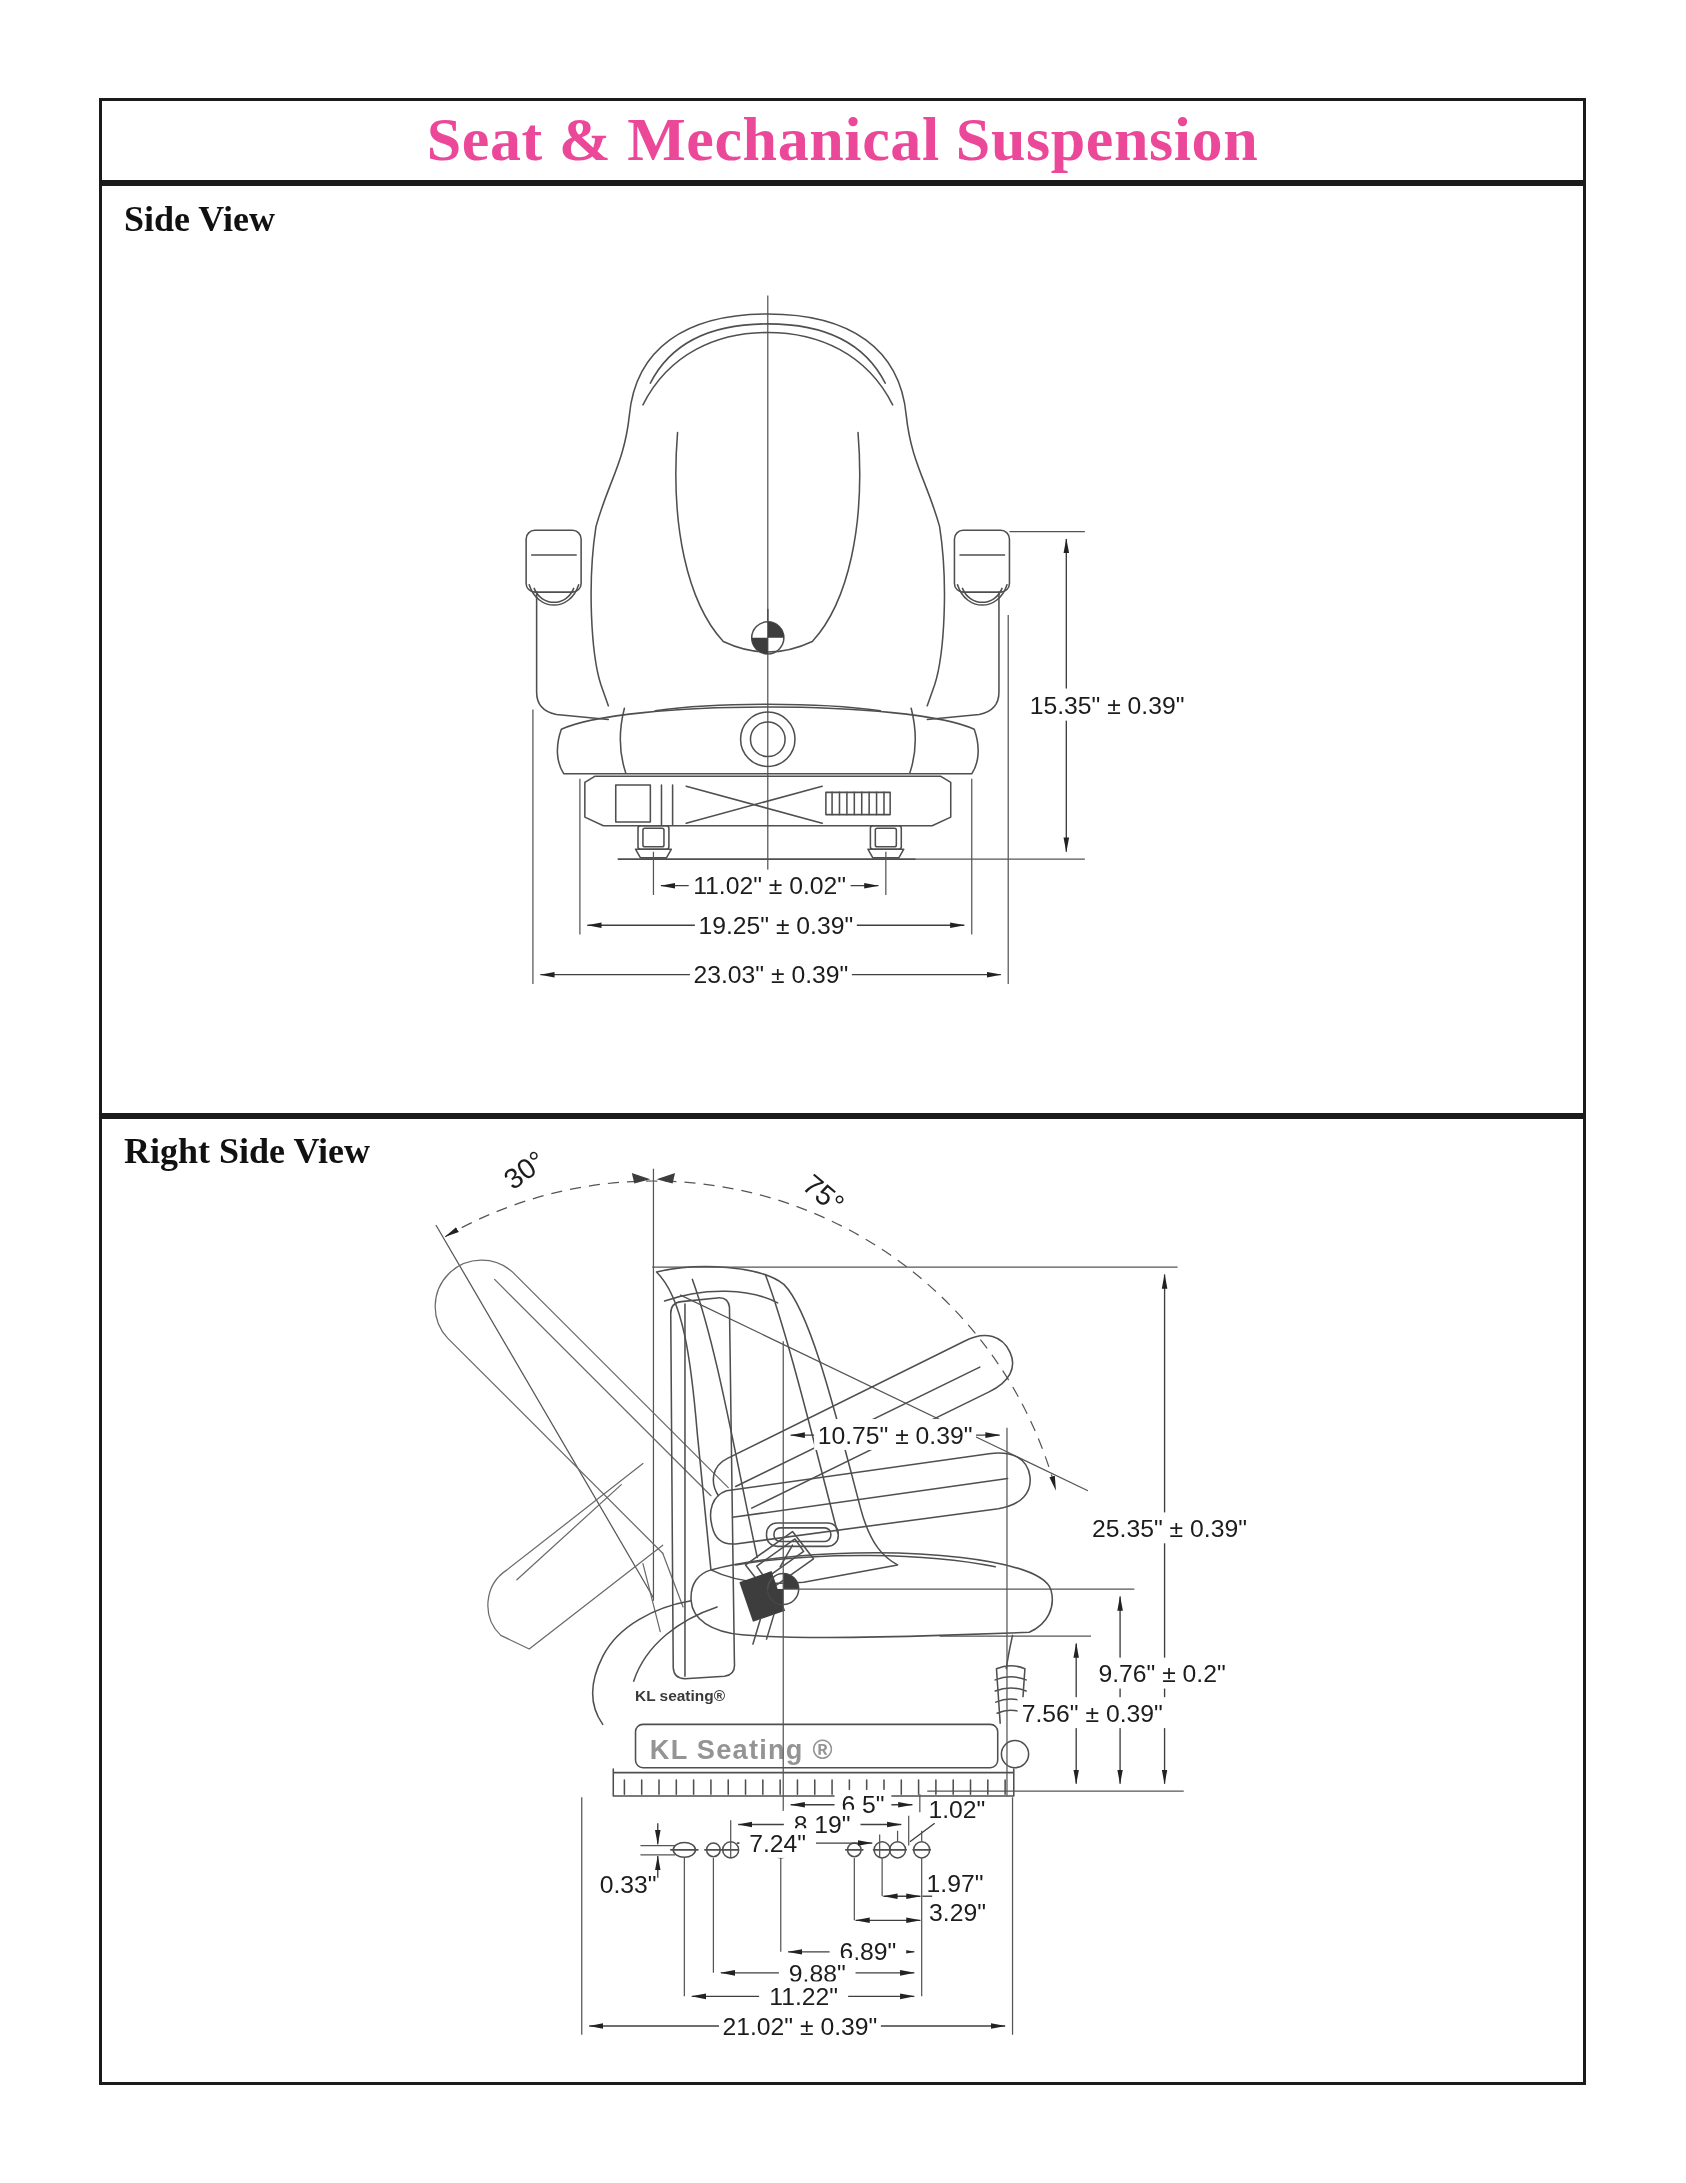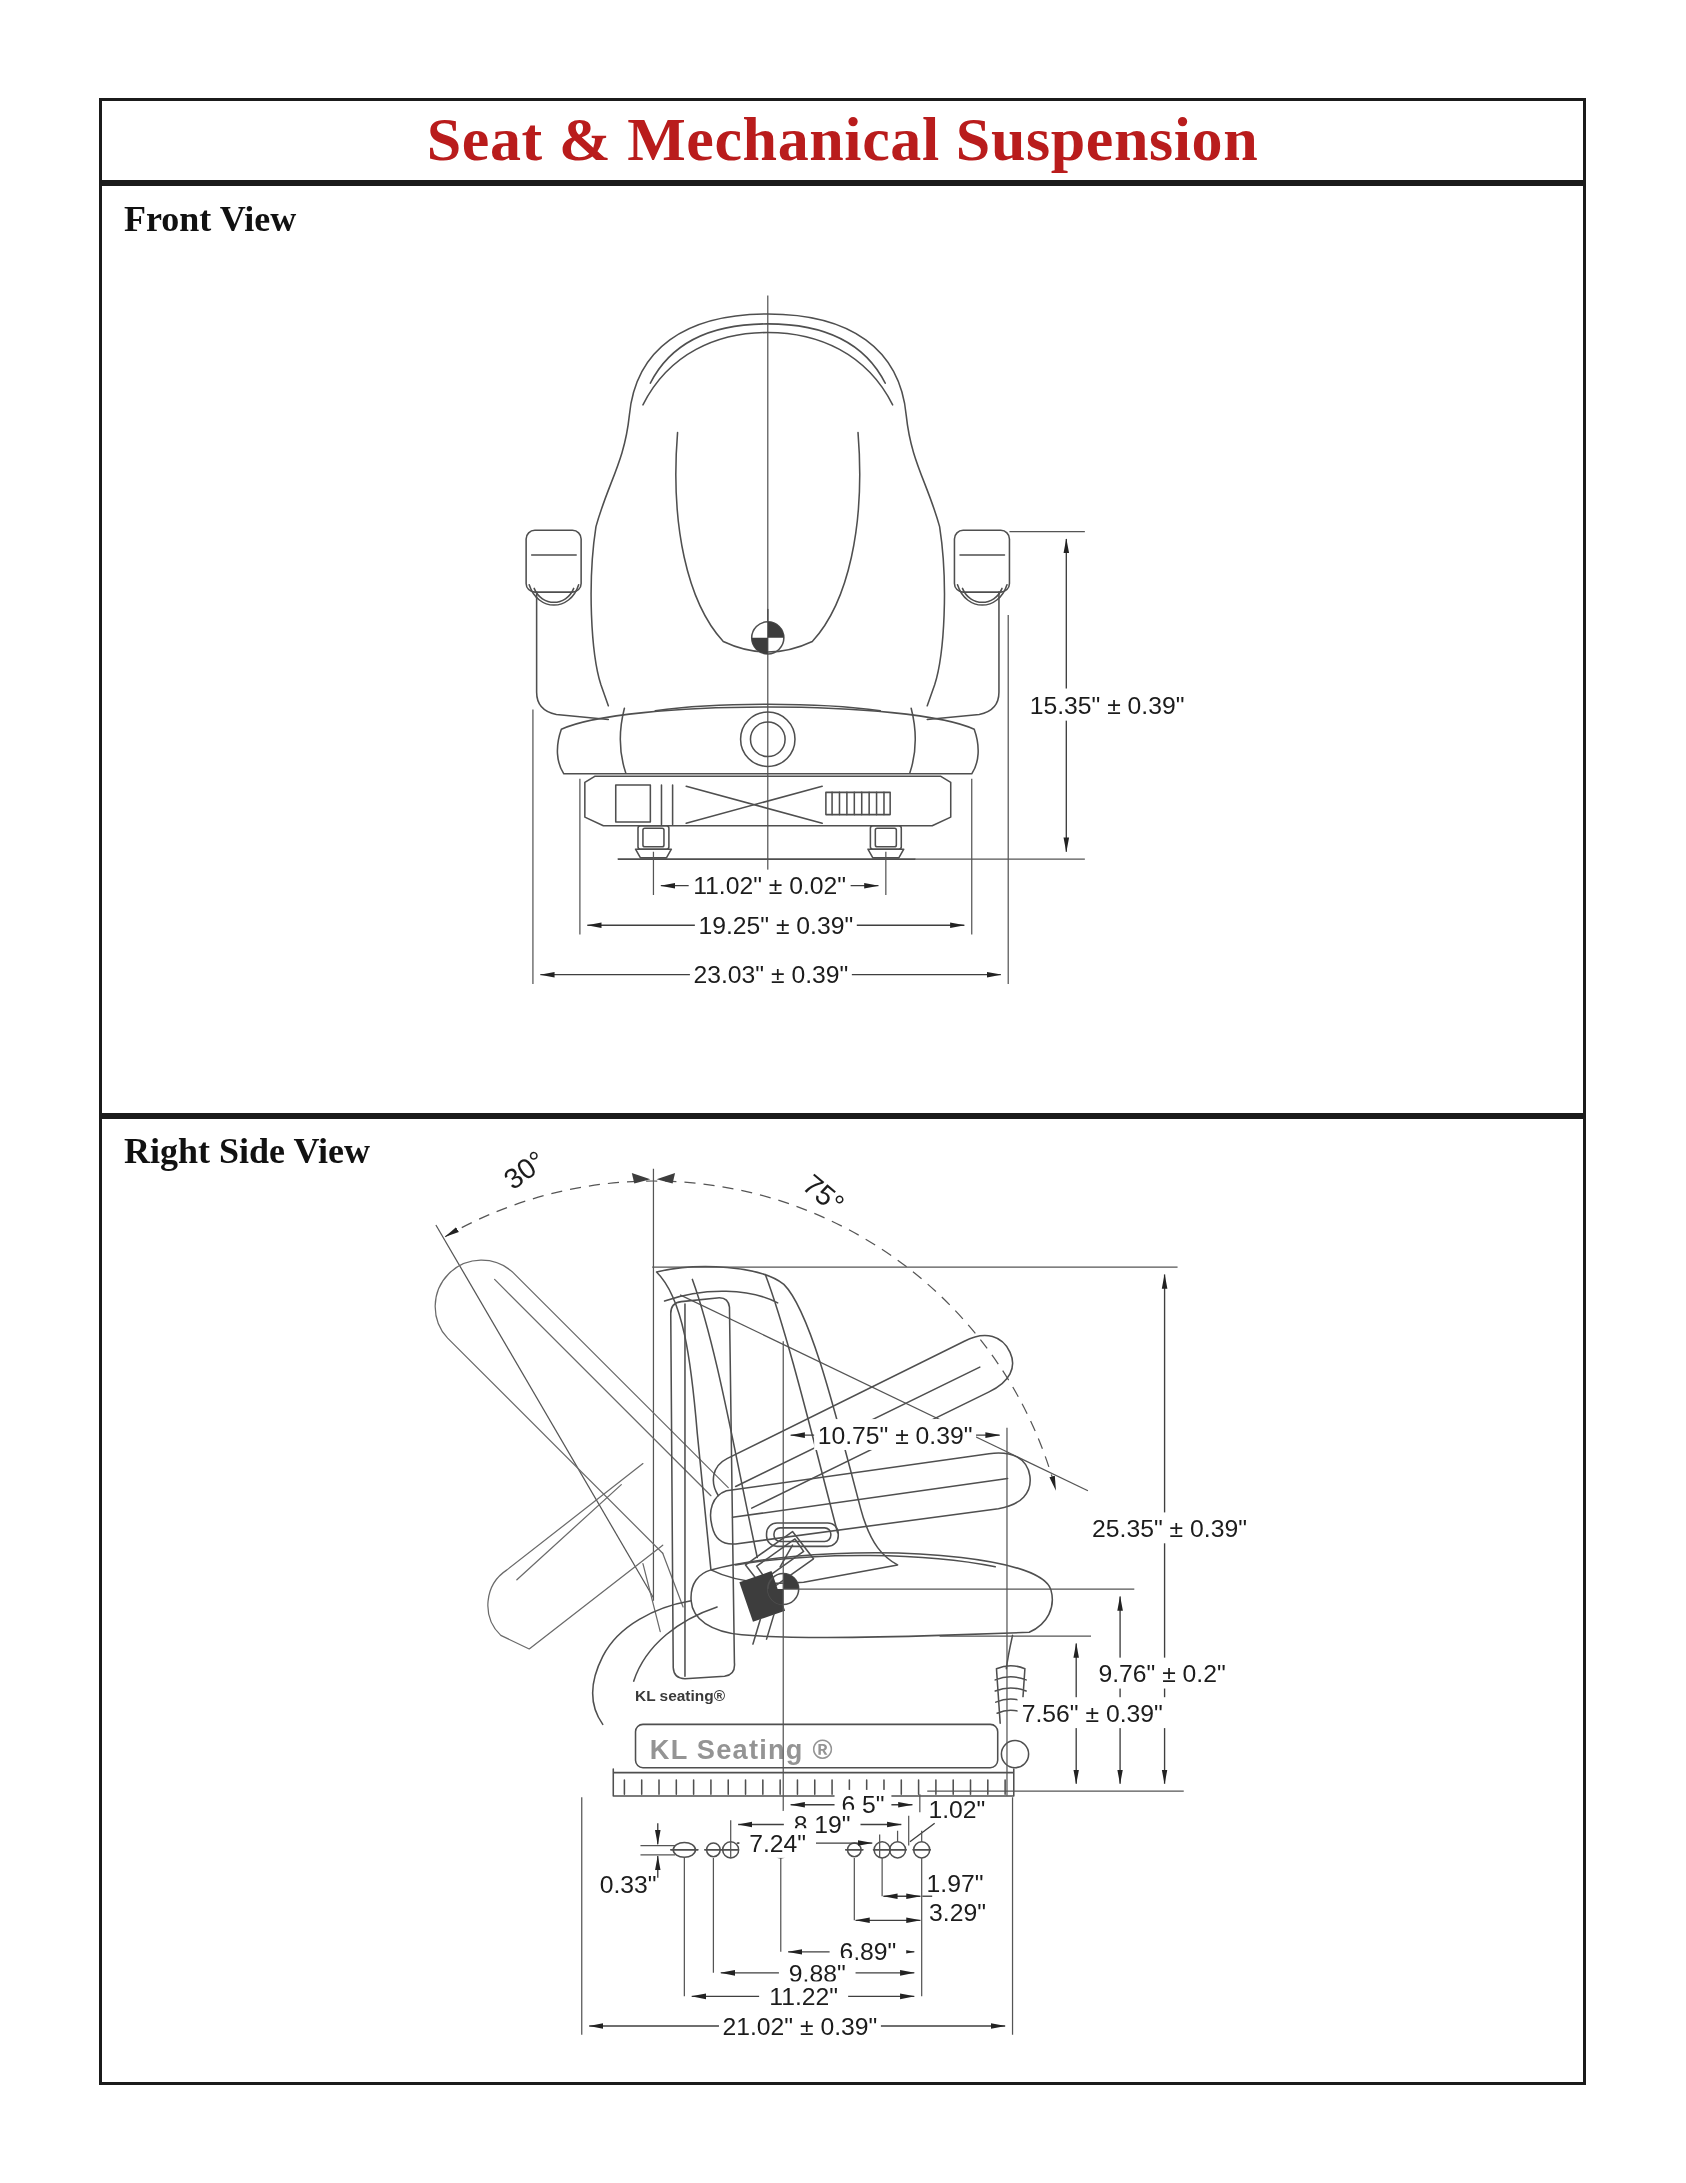--- a/index.html
+++ b/index.html
@@ -4,21 +4,21 @@
 <style>
   html,body{margin:0;padding:0;background:#fff;}
   .page{position:relative;width:1687px;height:2183px;background:#fff;
         font-family:"Liberation Sans",sans-serif;overflow:hidden;}
   .frame{position:absolute;left:99px;top:98px;width:1487px;height:1987px;
          border:3.7px solid #1b1b1b;box-sizing:border-box;}
   .title-bar{position:absolute;left:99px;top:98px;width:1487px;height:88px;
              border-bottom:6.8px solid #1b1b1b;box-sizing:border-box;
              display:flex;align-items:center;justify-content:center;}
   .title-bar h1{margin:0;font-family:"Liberation Serif",serif;font-weight:bold;
-                font-size:62px;color:#b91c1c;letter-spacing:0.6px;}
+                font-size:62px;color:#ec4899;letter-spacing:0.6px;}
   .sec-divider{position:absolute;left:99px;top:1113px;width:1487px;height:5.6px;background:#1b1b1b;}
   .sec-label{position:absolute;font-family:"Liberation Serif",serif;font-weight:bold;
              font-size:36px;color:#111;}
   #front-label{left:124px;top:198px;}
   #side-label{left:124px;top:1130px;text-align:right;}
   svg text{font-family:"Liberation Sans",sans-serif;font-size:40px;fill:#1c1c1c;}
   svg text.ang{font-size:46px;}
   svg text.brand-big{font-size:44px;font-weight:bold;fill:#949494;letter-spacing:2px;}
   svg text.brand-small{font-size:25px;font-weight:bold;fill:#3a3a3a;}
   .art{fill:none;stroke:#4f4f4f;stroke-width:2.5;stroke-linecap:round;stroke-linejoin:round;}
@@ -35,21 +35,21 @@
 <body>
 
 <div class="page">
 
   <div class="frame"></div>
 
   <div class="title-bar">
     <h1>Seat &amp; Mechanical Suspension</h1>
   </div>
 
-  <div class="sec-label" id="front-label">Front View</div>
+  <div class="sec-label" id="front-label">Side View</div>
 
   <div class="sec-divider"></div>
 
   <div class="sec-label" id="side-label">Right Side View</div>
 
   <svg width="1687" height="2183" viewBox="0 0 2729 3532" style="position:absolute;left:0;top:0">
     <defs>
       <marker id="arr" markerWidth="24" markerHeight="12" refX="23" refY="6" orient="auto-start-reverse" markerUnits="userSpaceOnUse" fill="#222">
         <path d="M24,6 L0,1.5 L0,10.5 Z"></path>
       </marker>

